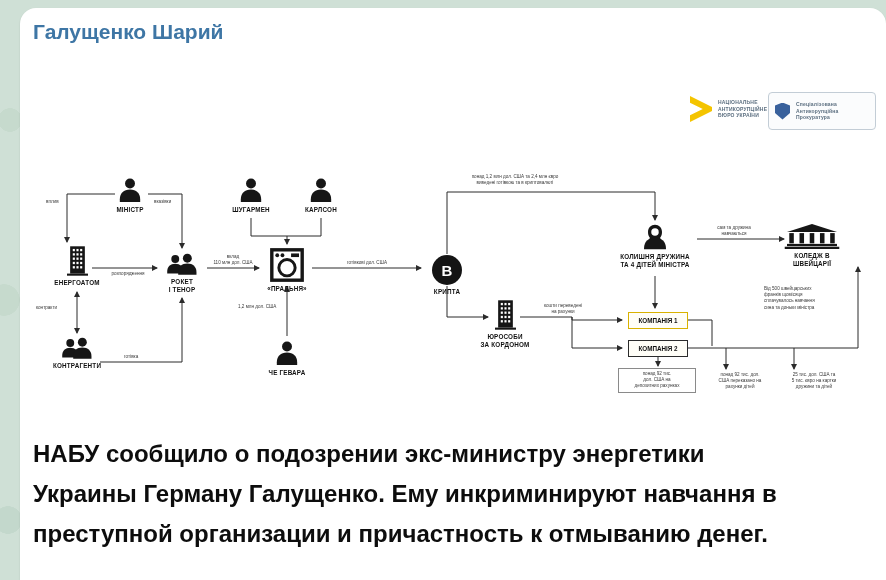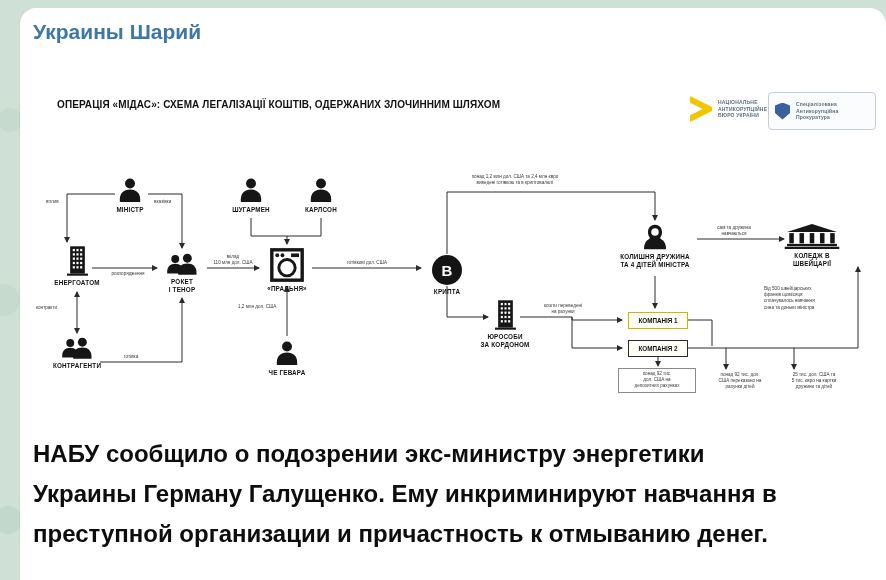--- a/index.html
+++ b/index.html
@@ -83,21 +83,21 @@
         <circle cx="6.4" cy="6.4" r="1.7" fill="#161616"></circle>
         <circle cx="11" cy="6.4" r="1.7" fill="#161616"></circle>
         <rect x="18.6" y="4.8" width="7" height="3.2" fill="#161616"></rect>
       </g>
   </defs>
 </svg>
 
 <div class="bg">
   <div class="card">
 
-    <div class="channel">Украины Шарий</div>
+    <div class="channel">Галущенко Шарий</div>
 
     <div class="diagram">
 
       <svg class="wires" width="866" height="368">
         <defs>
           <marker id="ah" markerWidth="6" markerHeight="6" refX="5" refY="3" orient="auto-start-reverse" markerUnits="userSpaceOnUse" viewBox="0 0 6 6">
               <path d="M0 0L6 3L0 6Z" fill="#2b2b2b"></path>
             </marker>
         </defs>
         <path class="w" d="M95 122H47V170" marker-end="url(#ah)"></path>
@@ -117,21 +117,20 @@
         <path class="w" d="M552 245V276H602" marker-end="url(#ah)"></path>
         <path class="w" d="M677 167H764" marker-end="url(#ah)"></path>
         <path class="w" d="M635 204V236" marker-end="url(#ah)"></path>
         <path class="w" d="M668 248H692V274"></path>
         <path class="w" d="M668 276H838V195" marker-end="url(#ah)"></path>
         <path class="w" d="M638 285V294" marker-end="url(#ah)"></path>
         <path class="w" d="M706 276V297" marker-end="url(#ah)"></path>
         <path class="w" d="M774 276V297" marker-end="url(#ah)"></path>
       </svg>
 
-      <div class="d-title">ОПЕРАЦІЯ «МІДАС»: СХЕМА ЛЕГАЛІЗАЦІЇ КОШТІВ, ОДЕРЖАНИХ ЗЛОЧИННИМ ШЛЯХОМ</div>
 
       <div class="logo-nabu">
         <div class="nabu-mark"></div>
         <div class="logo-text">НАЦІОНАЛЬНЕ
 АНТИКОРУПЦІЙНЕ
 БЮРО УКРАЇНИ</div>
       </div>
       <div class="logo-sap">
         <div class="sap-mark"></div>
         <div class="logo-text">Спеціалізована

